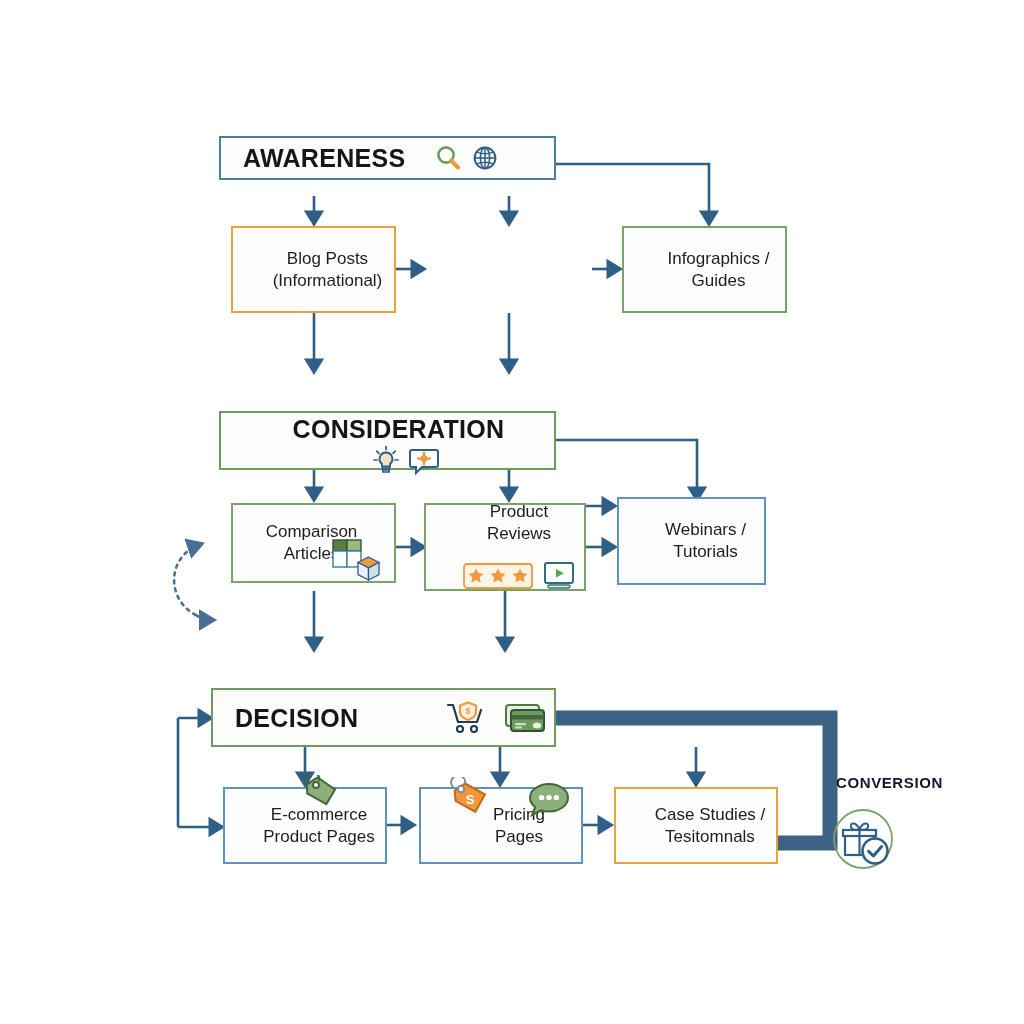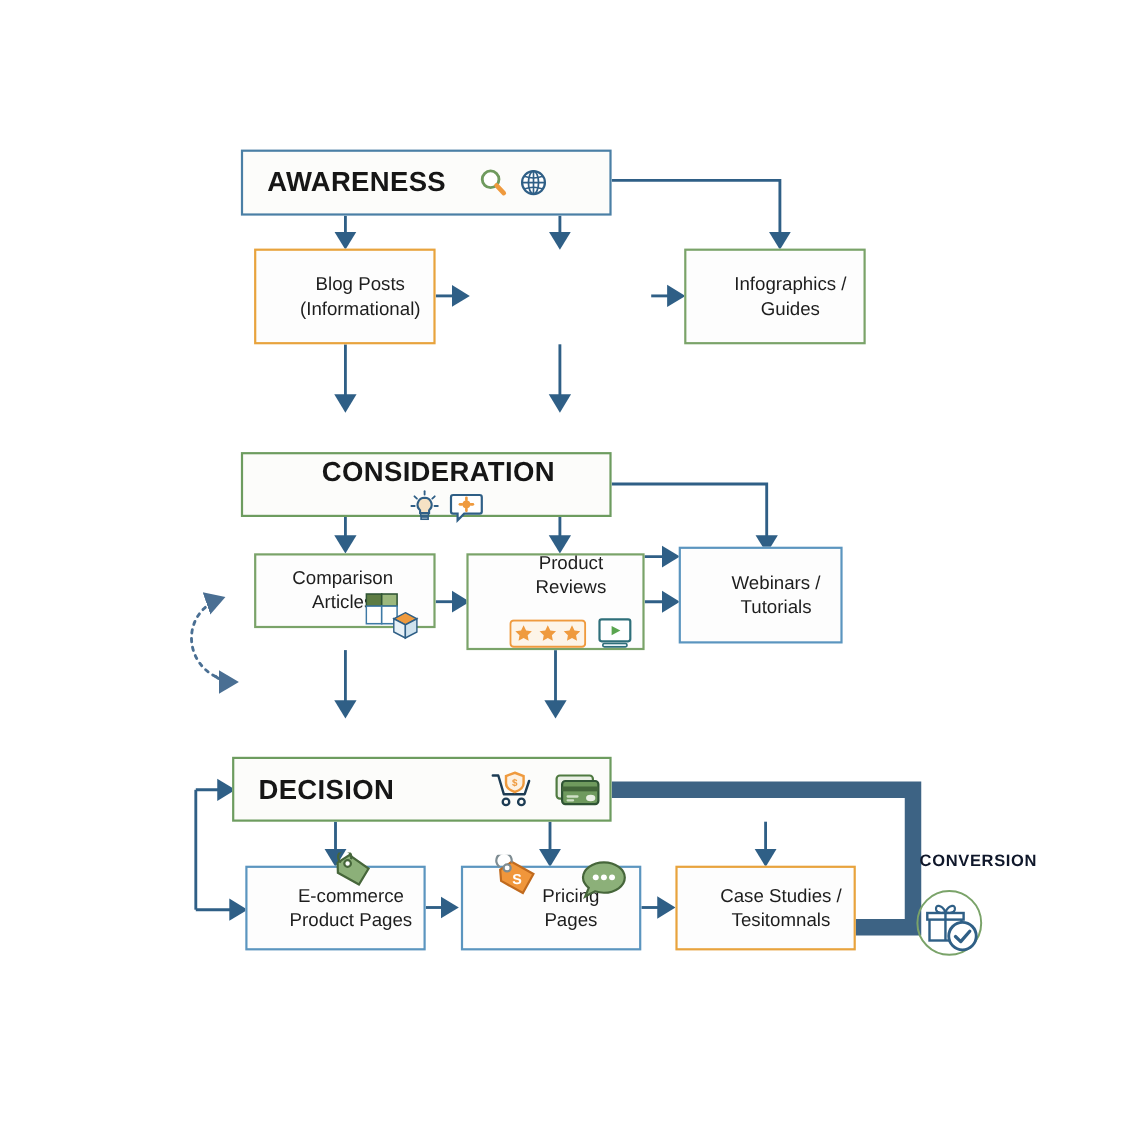--- a/index.html
+++ b/index.html
@@ -108,21 +108,21 @@
     <path d="M178,718 L178,827" stroke="#2f5f86" stroke-width="2.6" fill="none"></path>
 
     <g stroke="#4a6f93" stroke-width="2.6" fill="none" stroke-dasharray="3 5" stroke-linecap="round">
       <path d="M196,615 C166,600 166,556 201,544" marker-end="url(#ahs)"></path>
       <path d="M196,615 C203,620 208,620 213,620" marker-end="url(#ahs)"></path>
     </g>
 
     <path d="M556,718 L830,718 L830,843 L706,843" stroke="#3d6384" stroke-width="15" fill="none" stroke-linejoin="miter"></path>
   </svg>
 
-  <div class="node stage-bar blue" style="left:219px;top:136px;width:337px;height:60px;">
+  <div class="node stage-bar blue" style="left:219px;top:136px;width:337px;height:44px;">
     <span class="stage-title">AWARENESS</span>
     <span class="stage-icons">
       <span class="ico">
         <svg width="30" height="30" viewBox="0 0 30 30">
           <circle cx="13" cy="12" r="7.6" fill="#fff" stroke="#6f9a5e" stroke-width="2.6"></circle>
           <line x1="18.4" y1="17.6" x2="25" y2="24.5" stroke="#ef9a3e" stroke-width="4.2" stroke-linecap="round"></line>
         </svg>
       </span>
       <span class="ico">
         <svg width="30" height="30" viewBox="0 0 30 30">
@@ -202,21 +202,21 @@
   </div>
 
 
   <div class="node card b-green" style="left:622px;top:226px;width:165px;height:87px;">
     <span class="card-label">
       <span>Infographics /</span><br>
       <span>Guides</span>
     </span>
   </div>
 
-  <div class="node card b-green" style="left:231px;top:503px;width:165px;height:68px;">
+  <div class="node card b-green" style="left:231px;top:503px;width:165px;height:80px;">
     <div class="card-inner">
       <span class="card-label" style="padding-right:40px;">
         <span>Comparison</span><br>
         <span>Articles</span>
       </span>
       <span class="badge-icon" style="right:28px;top:34px;">
         <svg width="34" height="34" viewBox="0 0 34 34">
           <rect x="1" y="1" width="14" height="11" fill="#5d7c43" stroke="#2f5434" stroke-width="1.4"></rect>
           <rect x="15" y="1" width="14" height="11" fill="#9cb87d" stroke="#2f5434" stroke-width="1.4"></rect>
           <rect x="1" y="12" width="14" height="16" fill="#fff" stroke="#3d79a5" stroke-width="1.4"></rect>

